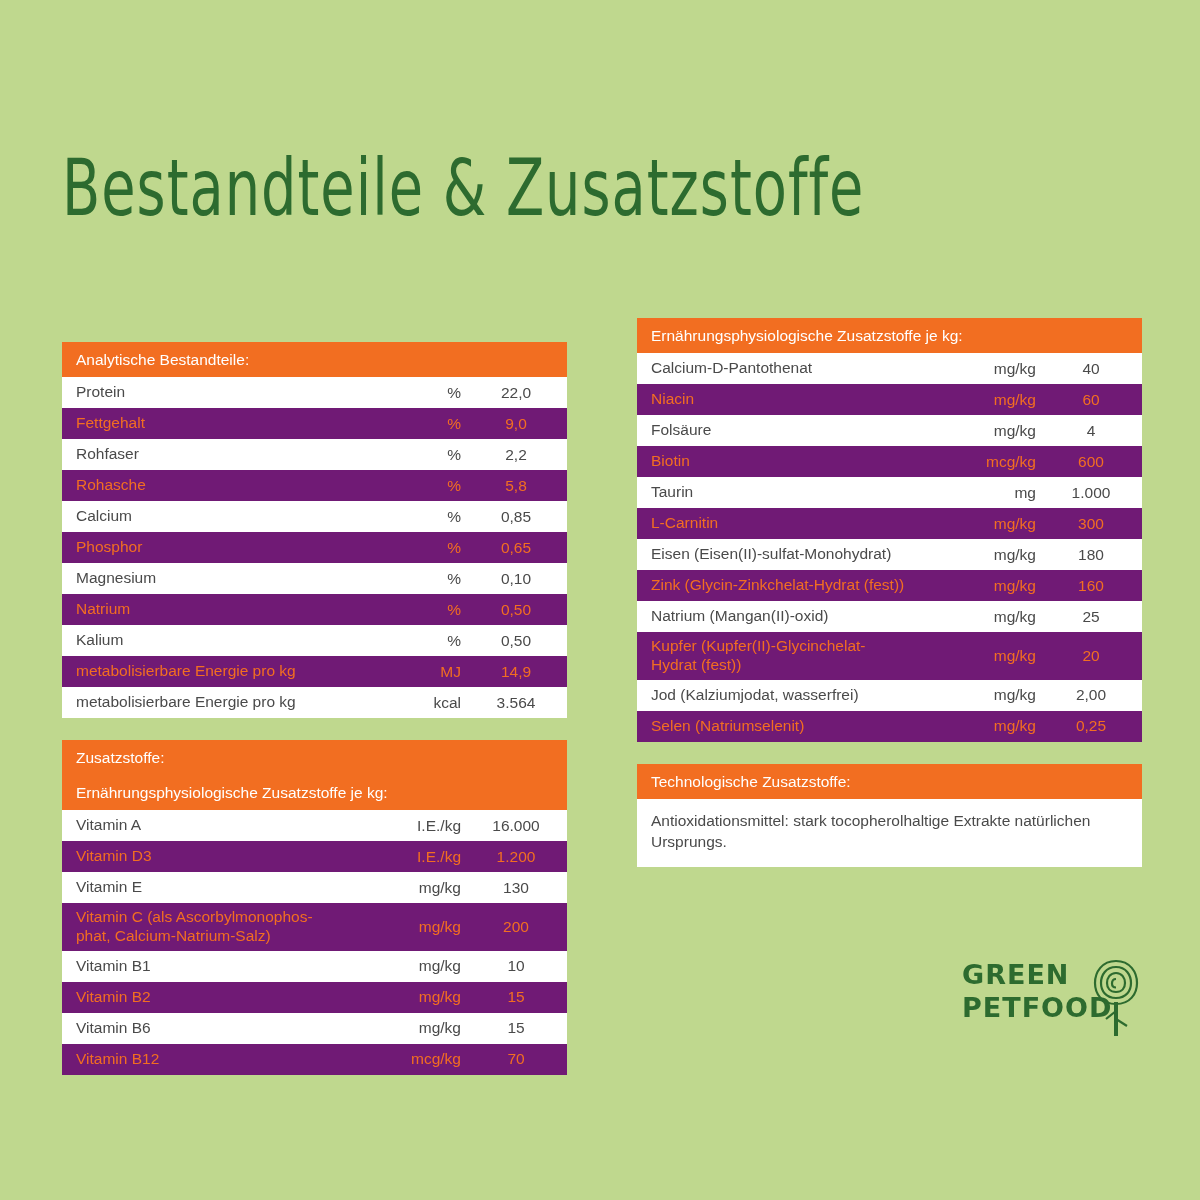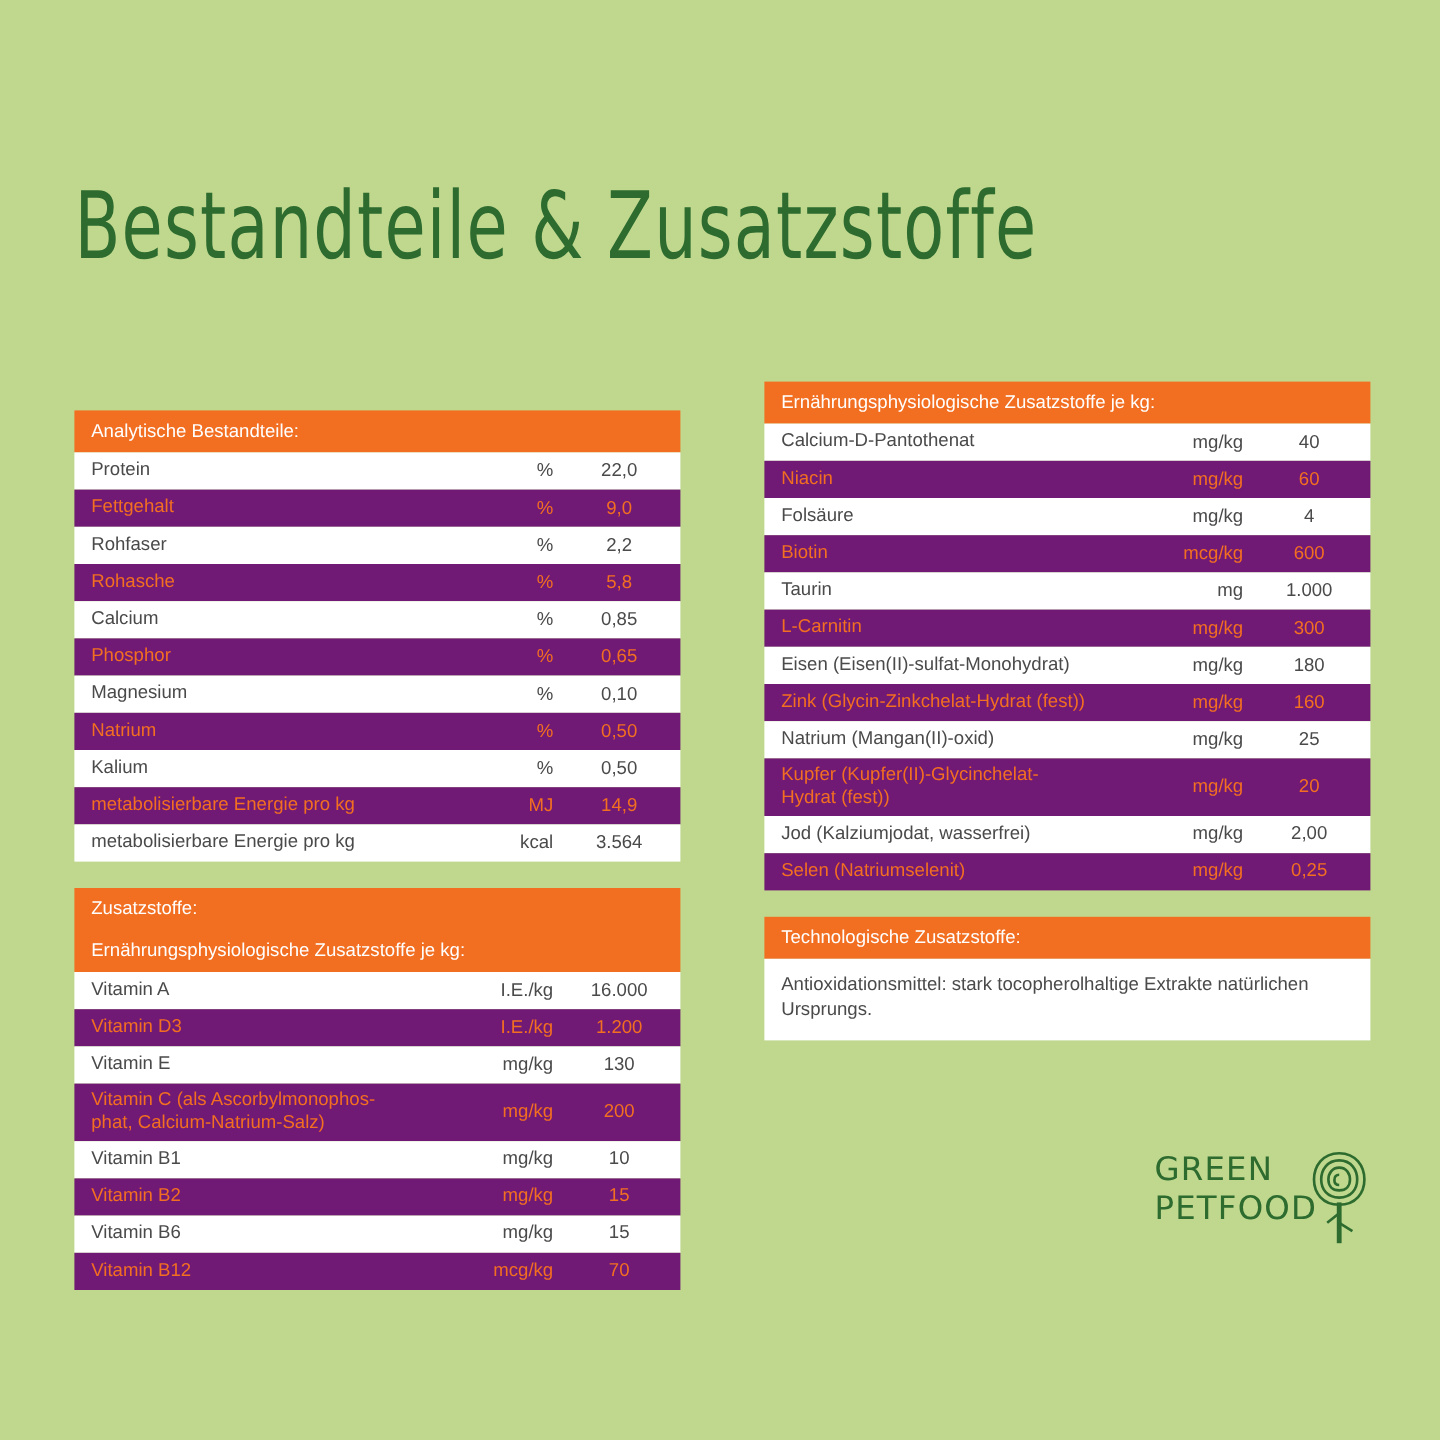--- a/index.html
+++ b/index.html
@@ -120,21 +120,21 @@
     top: 955px;
     width: 180px;
     height: 90px;
   }
   #logo .logo-text {
     position: absolute;
     left: 0;
     top: 4px;
     font-family: "DejaVu Sans", sans-serif;
     font-size: 27px;
-    font-weight: normal;
+    font-weight: bold;
     color: #2d6b2f;
     letter-spacing: 1px;
     line-height: 1.22;
   }
   #logo .tree {
     position: absolute;
     left: 128px;
     top: 0px;
   }
 </style>

